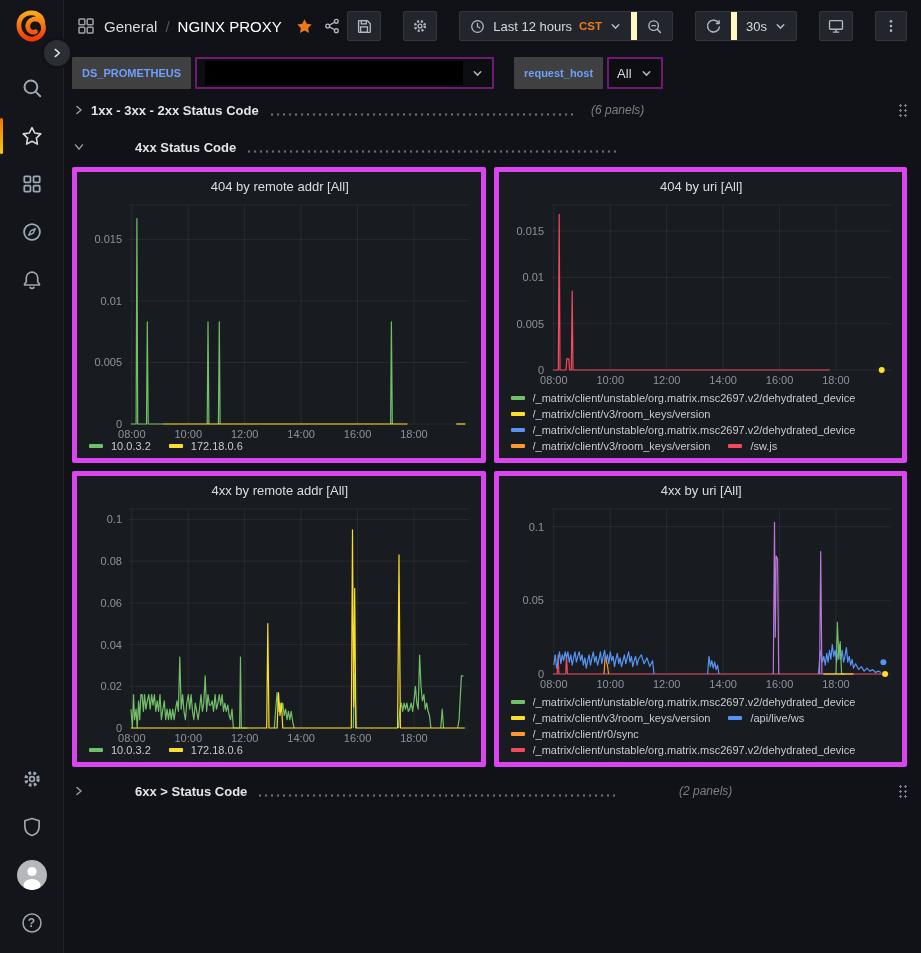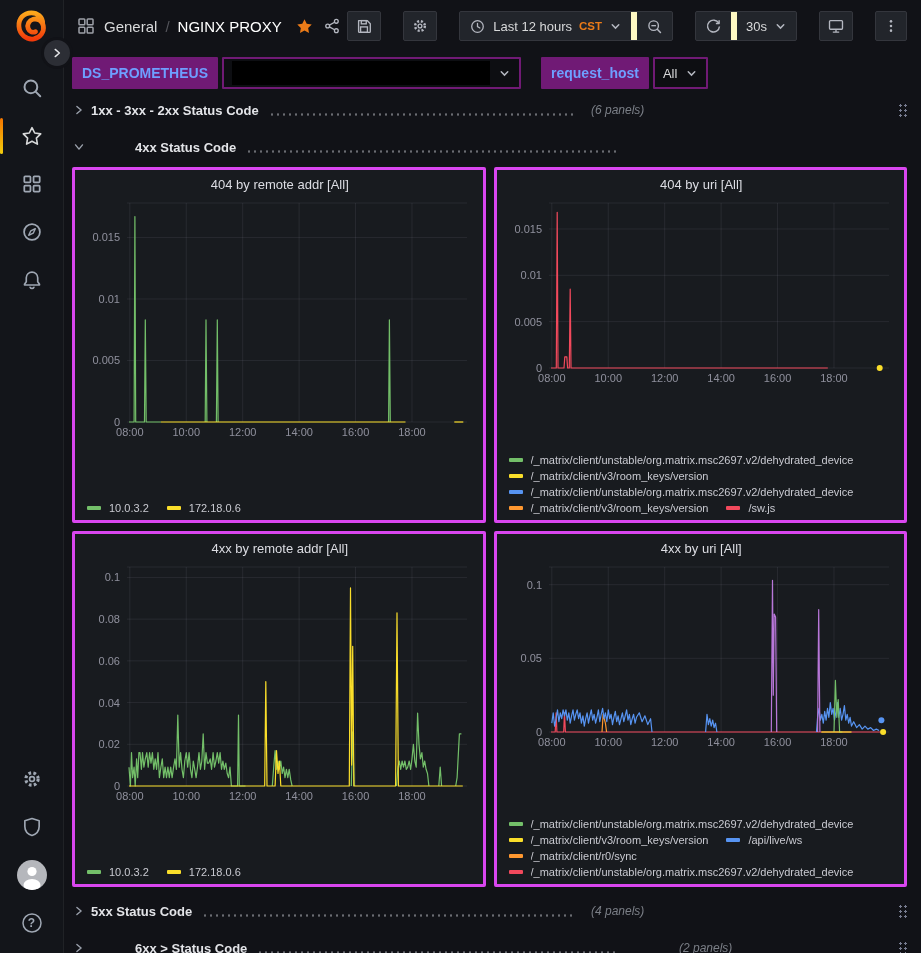--- a/index.html
+++ b/index.html
@@ -74,21 +74,21 @@
   .tb-group .seg + .seg { border-left:6px solid #fef9c3; }
   .time-label { color:#d8d9da; }
   .tz-label { color:#eb7b18; font-size:11.5px; font-weight:bold; }
   .interval-label { color:#d8d9da; }
 
   
   .submenu { height:42px; flex:0 0 42px; display:flex; align-items:center; padding:0 14px 0 8px; gap:20px; }
   .var-group { display:flex; align-items:center; gap:4px; }
   .var-label {
     height:32px; display:flex; align-items:center; padding:0 10px;
-    background:#701a75; color:#6e9fff; font-size:14px; font-weight:bold;
+    background:#404040; color:#6e9fff; font-size:11px; font-weight:bold;
     border-radius:1px;
   }
   .var-select {
     height:32px; display:flex; align-items:center; gap:8px; padding:0 8px;
     background:#0d0e12; border:2px solid #701a75; border-radius:1px;
     color:#d8d9da; cursor:pointer;
   }
   .redacted-block { width:258px; height:24px; background:#000000; }
   .all-select { min-width:54px; justify-content:space-between; }
 
@@ -112,21 +112,21 @@
     margin-left:auto; width:9px; height:17px; cursor:grab;
     background-image:radial-gradient(circle, #787d91 1.1px, transparent 1.4px);
     background-size:5px 5px; background-position:0 1px;
   }
 
   .panel-grid {
     display:grid; grid-template-columns:1fr 1fr; gap:8px;
     margin:6px 0 10px 0;
   }
   .panel {
-    height:356px; background:#181b1f; border:3px solid #d946ef; border-radius:2px;
+    height:296px; background:#181b1f; border:5px solid #d946ef; border-radius:2px;
     display:flex; flex-direction:column; padding:2px 4px 4px 6px; min-width:0;
   }
   .panel-title {
     height:24px; flex:0 0 24px; display:flex; align-items:center; justify-content:center;
     font-size:13px; font-weight:500; color:#dcdde3; cursor:pointer;
   }
   .plot { flex:1; min-height:0; position:relative; }
   .plot svg { position:absolute; inset:0; }
   .legend {
     flex:0 0 auto; display:flex; flex-wrap:wrap; align-items:flex-start;
@@ -584,33 +584,20 @@
                 <span class="legend-label">/_matrix/client/r0/sync</span>
               </span>
               <span class="legend-item">
                 <span class="legend-swatch" style="background: rgb(242, 73, 92);"></span>
                 <span class="legend-label">/_matrix/client/unstable/org.matrix.msc2697.v2/dehydrated_device</span>
               </span>
             </div>
         </div>
       </div>
 
-      <div class="row-header">
-        <span class="row-chev">
-            <svg class="icon" width="14" height="14" viewBox="0 0 20 20">
-              <path d="M7 5l6 5-6 5" fill="none" stroke="currentColor" stroke-width="2" stroke-linecap="round" stroke-linejoin="round"></path>
-            </svg>
-          </span>
-        <div class="row-inner">
-            <span class="row-title">5xx Status Code</span>
-            <span class="leader"></span>
-          </div>
-        <span class="row-count">(4 panels)</span>
-        <span class="drag-handle"></span>
-      </div>
 
       <div class="row-header mt">
         <span class="row-chev">
             <svg class="icon" width="14" height="14" viewBox="0 0 20 20">
               <path d="M7 5l6 5-6 5" fill="none" stroke="currentColor" stroke-width="2" stroke-linecap="round" stroke-linejoin="round"></path>
             </svg>
           </span>
         <div class="row-inner">
             <span class="row-title">6xx &gt; Status Code</span>
             <span class="leader"></span>

